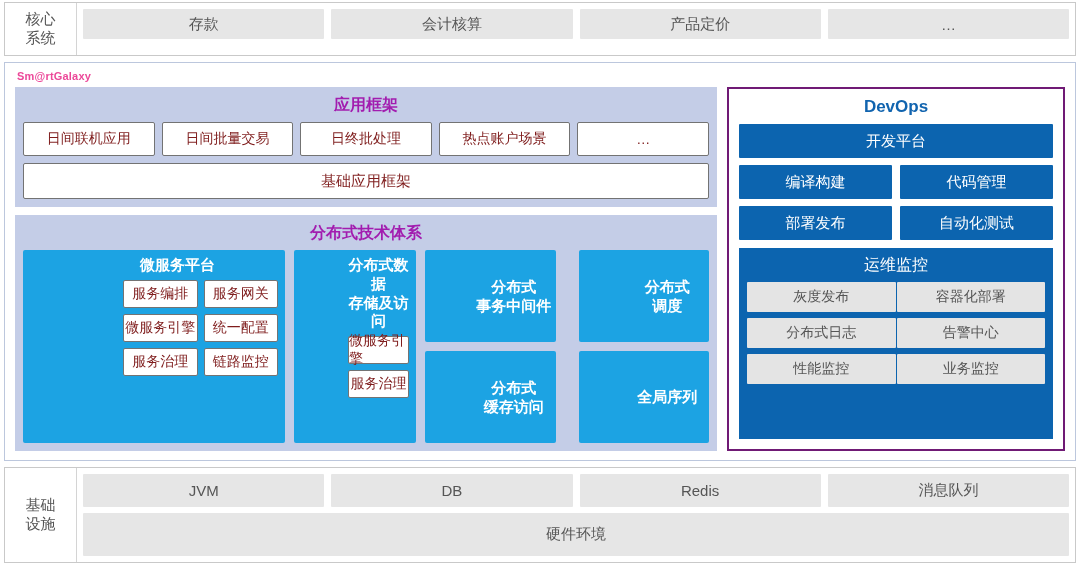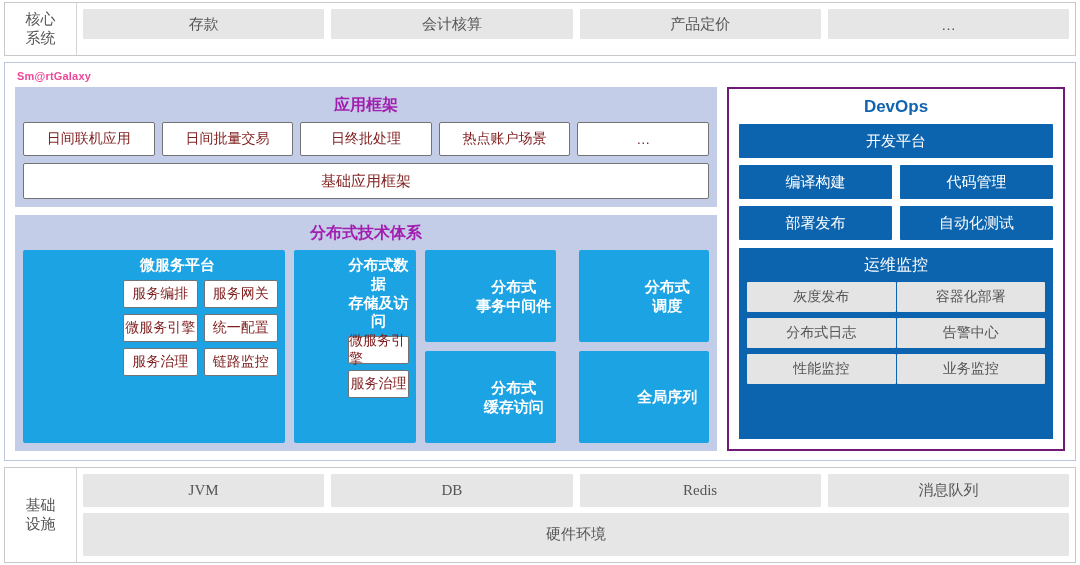--- a/index.html
+++ b/index.html
@@ -32,21 +32,21 @@
     background: #e6e6e6;
     color: #555;
     font-size: 15px;
     display: flex; align-items: center; justify-content: center;
     height: 30px;
     flex: 1;
     border-radius: 1px;
   }
   .gray-box.wide { width: 100%; }
   .row-flex { display: flex; gap: 7px; }
-  .row-flex .gray-box { flex: 1; font-family: Liberation Serif, serif; }
+  .row-flex .gray-box { flex: 1; }
 
   
   #core-band { height: 54px; }
   #core-band .band-label { font-size: 15px; }
 
   
   .sg-panel {
     margin-top: 6px;
     border: 1px solid #bcc7dd;
     background: #fff;

